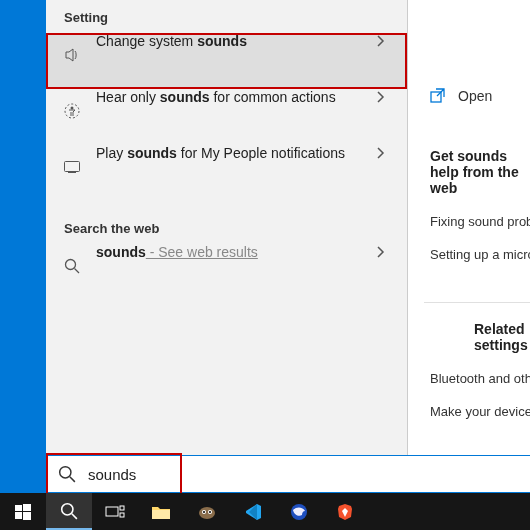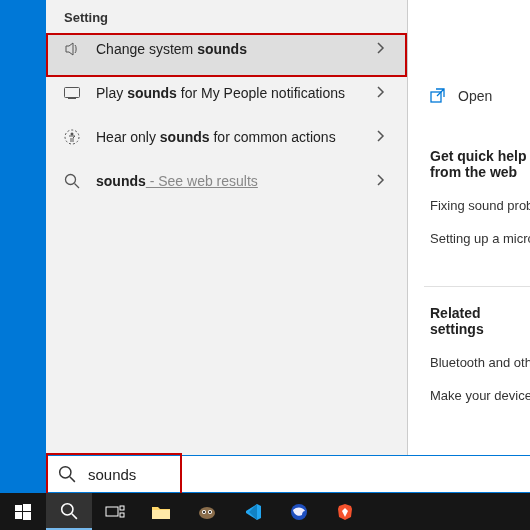--- a/index.html
+++ b/index.html
@@ -22,22 +22,21 @@
     border-right: 1px solid #ccc;
   }
   .section-header {
     font-size: 13px;
     font-weight: 600;
     color: #333;
     padding: 10px 18px 8px 18px;
   }
   .result-item {
     display: flex;
-    align-items: center;
-    height: 44px;
+    height: 56px;
     padding: 0 14px 12px 14px;
     cursor: pointer;
     position: relative;
   }
   .result-item.selected {
     background: #dedede;
   }
   .result-item .ricon {
     width: 24px;
     display: flex;
@@ -184,53 +183,54 @@
       <div class="chev">
         <svg class="chevron-svg" viewBox="0 0 8 12">
             <path d="M1 1l5 5-5 5" fill="none" stroke="#555" stroke-width="1.5"></path>
           </svg>
       </div>
     </div>
   </div>
 
   <div class="result-item">
     <div class="ricon">
-      <svg width="16" height="12" viewBox="0 0 16 12">
-          <rect x="0.5" y="0.5" width="15" height="10" rx="1" fill="none" stroke="#555"></rect>
-          <rect x="4" y="11" width="8" height="1" fill="#555"></rect>
-        </svg>
-    </div>
-    <div class="rlabel">
-      <span>Play </span><b>sounds</b><span> for My People notifications</span>
-    </div>
-    <div class="chev">
-      <svg class="chevron-svg" viewBox="0 0 8 12">
-          <path d="M1 1l5 5-5 5" fill="none" stroke="#555" stroke-width="1.5"></path>
-        </svg>
-    </div>
-  </div>
-
-  <div class="result-item">
-    <div class="ricon">
       <svg width="16" height="16" viewBox="0 0 16 16">
           <circle cx="8" cy="8" r="7" fill="none" stroke="#555" stroke-dasharray="2 2"></circle>
           <circle cx="8" cy="5" r="1.5" fill="#555"></circle>
           <path d="M5 7h6l-2 2v4M7 9v4" fill="none" stroke="#555"></path>
         </svg>
     </div>
     <div class="rlabel">
       <span>Hear only </span><b>sounds</b><span> for common actions</span>
     </div>
     <div class="chev">
       <svg class="chevron-svg" viewBox="0 0 8 12">
           <path d="M1 1l5 5-5 5" fill="none" stroke="#555" stroke-width="1.5"></path>
         </svg>
     </div>
   </div>
 
+  <div class="result-item">
+    <div class="ricon">
+      <svg width="16" height="12" viewBox="0 0 16 12">
+          <rect x="0.5" y="0.5" width="15" height="10" rx="1" fill="none" stroke="#555"></rect>
+          <rect x="4" y="11" width="8" height="1" fill="#555"></rect>
+        </svg>
+    </div>
+    <div class="rlabel">
+      <span>Play </span><b>sounds</b><span> for My People notifications</span>
+    </div>
+    <div class="chev">
+      <svg class="chevron-svg" viewBox="0 0 8 12">
+          <path d="M1 1l5 5-5 5" fill="none" stroke="#555" stroke-width="1.5"></path>
+        </svg>
+    </div>
+  </div>
+
+  <div class="section-header" style="margin-top:10px;">Search the web</div>
 
   <div class="result-item">
     <div class="ricon">
       <svg width="16" height="16" viewBox="0 0 16 16">
           <circle cx="6.5" cy="6.5" r="5" fill="none" stroke="#555" stroke-width="1.3"></circle>
           <line x1="10.5" y1="10.5" x2="15" y2="15" stroke="#555" stroke-width="1.3"></line>
         </svg>
     </div>
     <div class="rlabel">
       <b>sounds</b><span class="subtext"> - See web results</span>
@@ -246,27 +246,27 @@
 <div class="right-panel">
   <div class="rp-inner">
     <div class="rp-open">
       <svg width="16" height="16" viewBox="0 0 16 16">
           <rect x="1" y="4" width="10" height="10" fill="none" stroke="#0078d7" stroke-width="1.3"></rect>
           <path d="M6 1h8v8 M14 1l-7 7" fill="none" stroke="#0078d7" stroke-width="1.3"></path>
         </svg>
       <span>Open</span>
     </div>
 
-    <div class="rp-head">Get quick help from the web</div>
+    <div class="rp-head">Get sounds help from the web</div>
     <div class="rp-link">Fixing sound problems</div>
     <div class="rp-link">Setting up a microphone</div>
 
     <div class="rp-divider"></div>
 
-    <div class="rp-head" style="margin-top:18px;">Related settings</div>
+    <div class="rp-head" style="margin-top:18px;margin-left:44px;">Related settings</div>
     <div class="rp-link">Bluetooth and other devices</div>
     <div class="rp-link">Make your device easier to hear</div>
   </div>
 </div>
 
 <div class="search-bar">
   <div class="sicon">
     <svg width="18" height="18" viewBox="0 0 16 16">
         <circle cx="6.5" cy="6.5" r="5" fill="none" stroke="#333" stroke-width="1.3"></circle>
         <line x1="10.5" y1="10.5" x2="15" y2="15" stroke="#333" stroke-width="1.3"></line>

